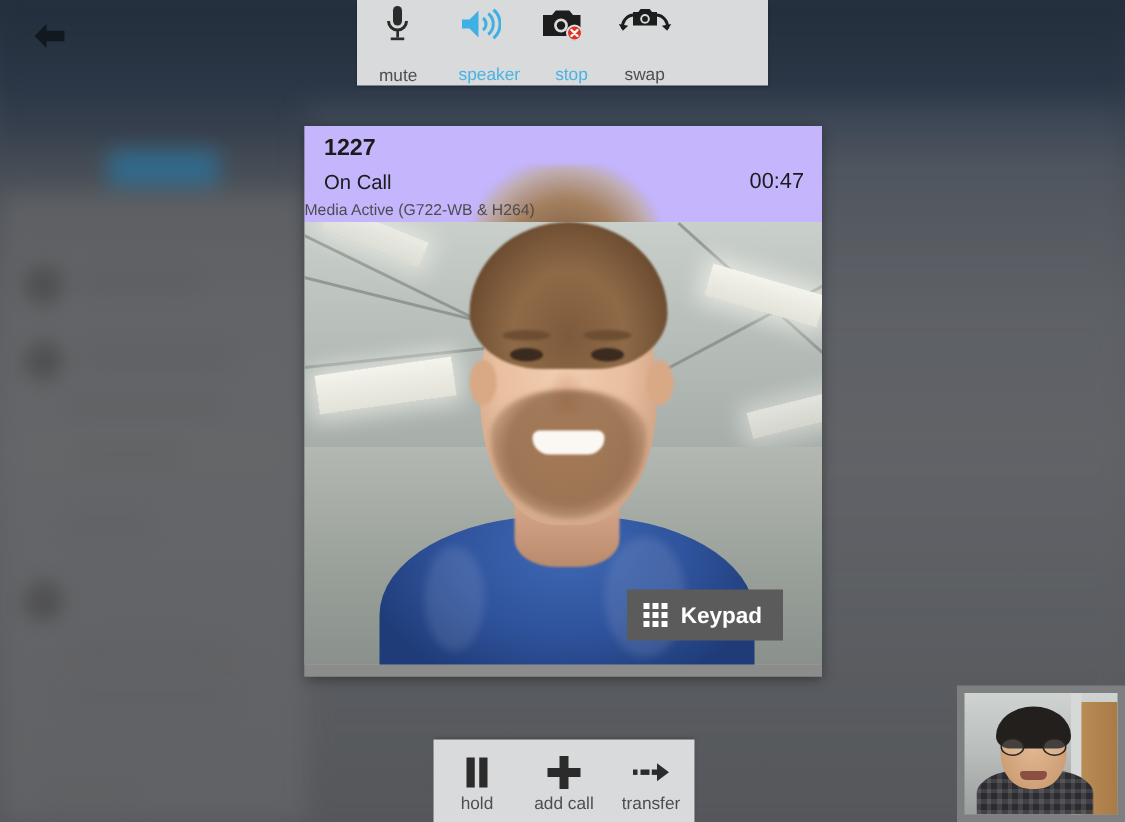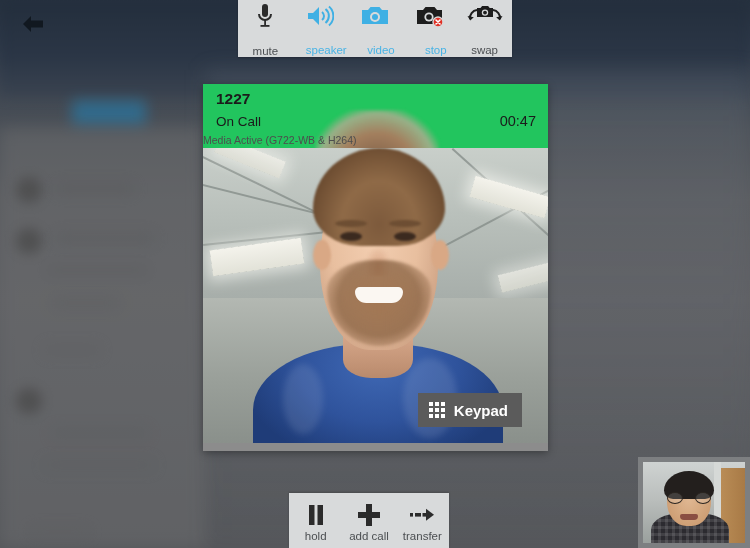--- a/index.html
+++ b/index.html
@@ -124,21 +124,21 @@
   .call-panel {
     position: absolute;
     left: 203px; top: 84px;
     width: 345px; height: 367px;
     background: #8c8c8c;
     box-shadow: 0 2px 8px rgba(0,0,0,.35);
   }
   .call-header {
     position: relative;
     height: 64px;
-    background: #22c55e;
+    background: #c4b5fd;
     overflow: hidden;
   }
   .call-header .hair {
     position: absolute;
     left: 112px; top: 26px;
     width: 124px; height: 60px;
     background: radial-gradient(ellipse at 50% 95%, #7a5b43 0%, #a37f5e 42%, rgba(190,170,150,.75) 66%, rgba(214,219,217,0) 78%);
     filter: blur(1.5px);
   }
   .hdr-line1, .hdr-line2 {
@@ -310,21 +310,21 @@
 
   .panel-footer {
     height: 8px;
     background: #8c8c8c;
   }
 
   
   .bottom-toolbar {
     position: absolute;
     left: 289px; top: 493px;
-    width: 160px; height: 55px;
+    width: 174px; height: 55px;
     background: #d8dadb;
     display: flex;
     box-shadow: 0 -1px 2px rgba(0,0,0,.2);
   }
   .bt-item {
     width: 58px;
     display: flex;
     flex-direction: column;
     align-items: center;
     justify-content: center;
@@ -456,30 +456,20 @@
         <svg width="28" height="24" viewBox="0 0 28 24">
           <path d="M2 9 L7 9 L13 3 L13 21 L7 15 L2 15 Z" fill="#3fb0e4"></path>
           <path d="M16 8 A5 5 0 0 1 16 16" fill="none" stroke="#3fb0e4" stroke-width="2"></path>
           <path d="M19.5 5 A9 9 0 0 1 19.5 19" fill="none" stroke="#3fb0e4" stroke-width="2"></path>
           <path d="M23 2.5 A12.5 12.5 0 0 1 23 21.5" fill="none" stroke="#3fb0e4" stroke-width="2"></path>
         </svg>
       </span>
       <span class="tb-label blue">speaker</span>
     </div>
 
-    <div class="tb-item">
-      <span class="tb-icon">
-        <svg width="28" height="22" viewBox="0 0 28 22">
-          <path d="M1 5 h6 l2.5-3 h9 L21 5 h6 v14 H1 Z" fill="#3fb0e4"></path>
-          <circle cx="14" cy="12" r="5" fill="#d8dadb"></circle>
-          <circle cx="14" cy="12" r="3" fill="#3fb0e4"></circle>
-        </svg>
-      </span>
-      <span class="tb-label blue">video</span>
-    </div>
 
     <div class="tb-item">
       <span class="tb-icon">
         <svg width="28" height="22" viewBox="0 0 28 22">
           <path d="M1 5 h6 l2.5-3 h9 L21 5 h5 v14 H1 Z" fill="#1d1d1d"></path>
           <circle cx="13" cy="12" r="4.6" fill="#d8dadb"></circle>
           <circle cx="13" cy="12" r="2.8" fill="#1d1d1d"></circle>
           <circle cx="22" cy="17" r="5" fill="#e03126" stroke="#d8dadb" stroke-width="1.4"></circle>
           <path d="M20 15 L24 19 M24 15 L20 19" stroke="#fff" stroke-width="1.6" stroke-linecap="round"></path>
         </svg>

